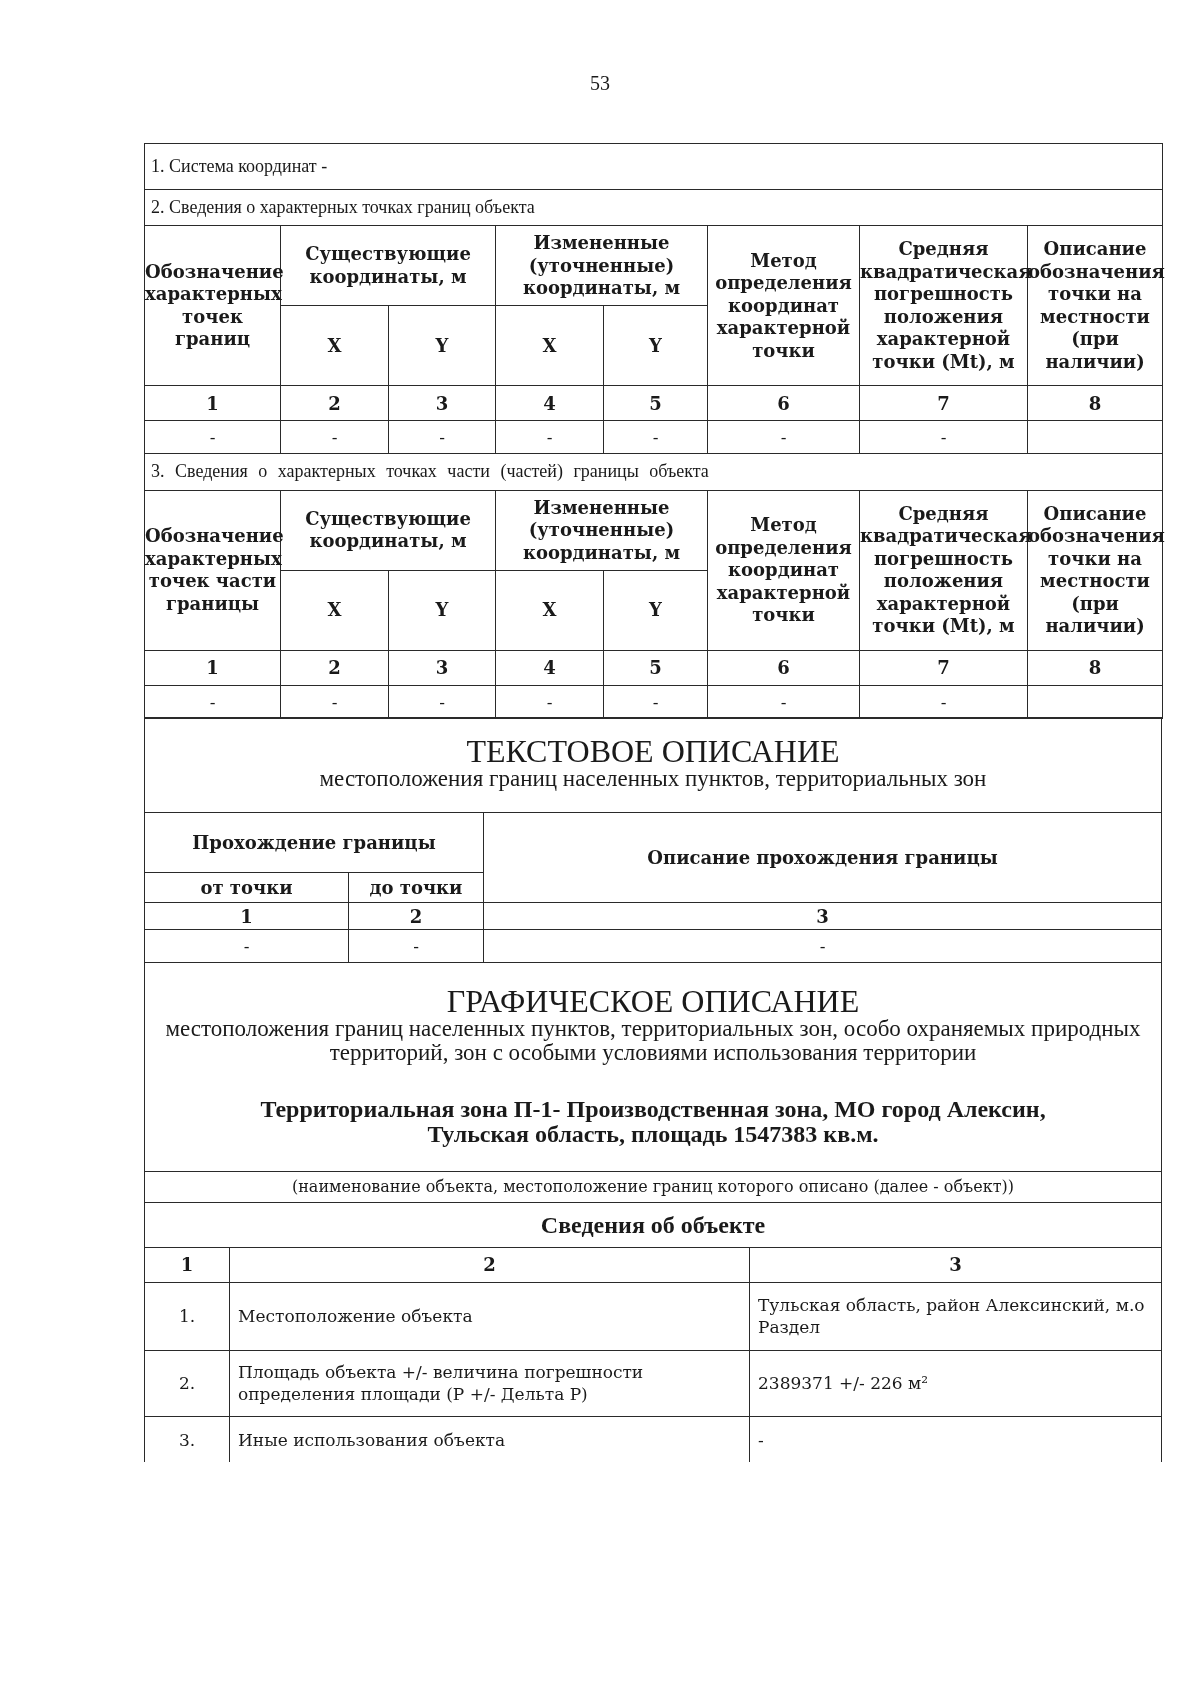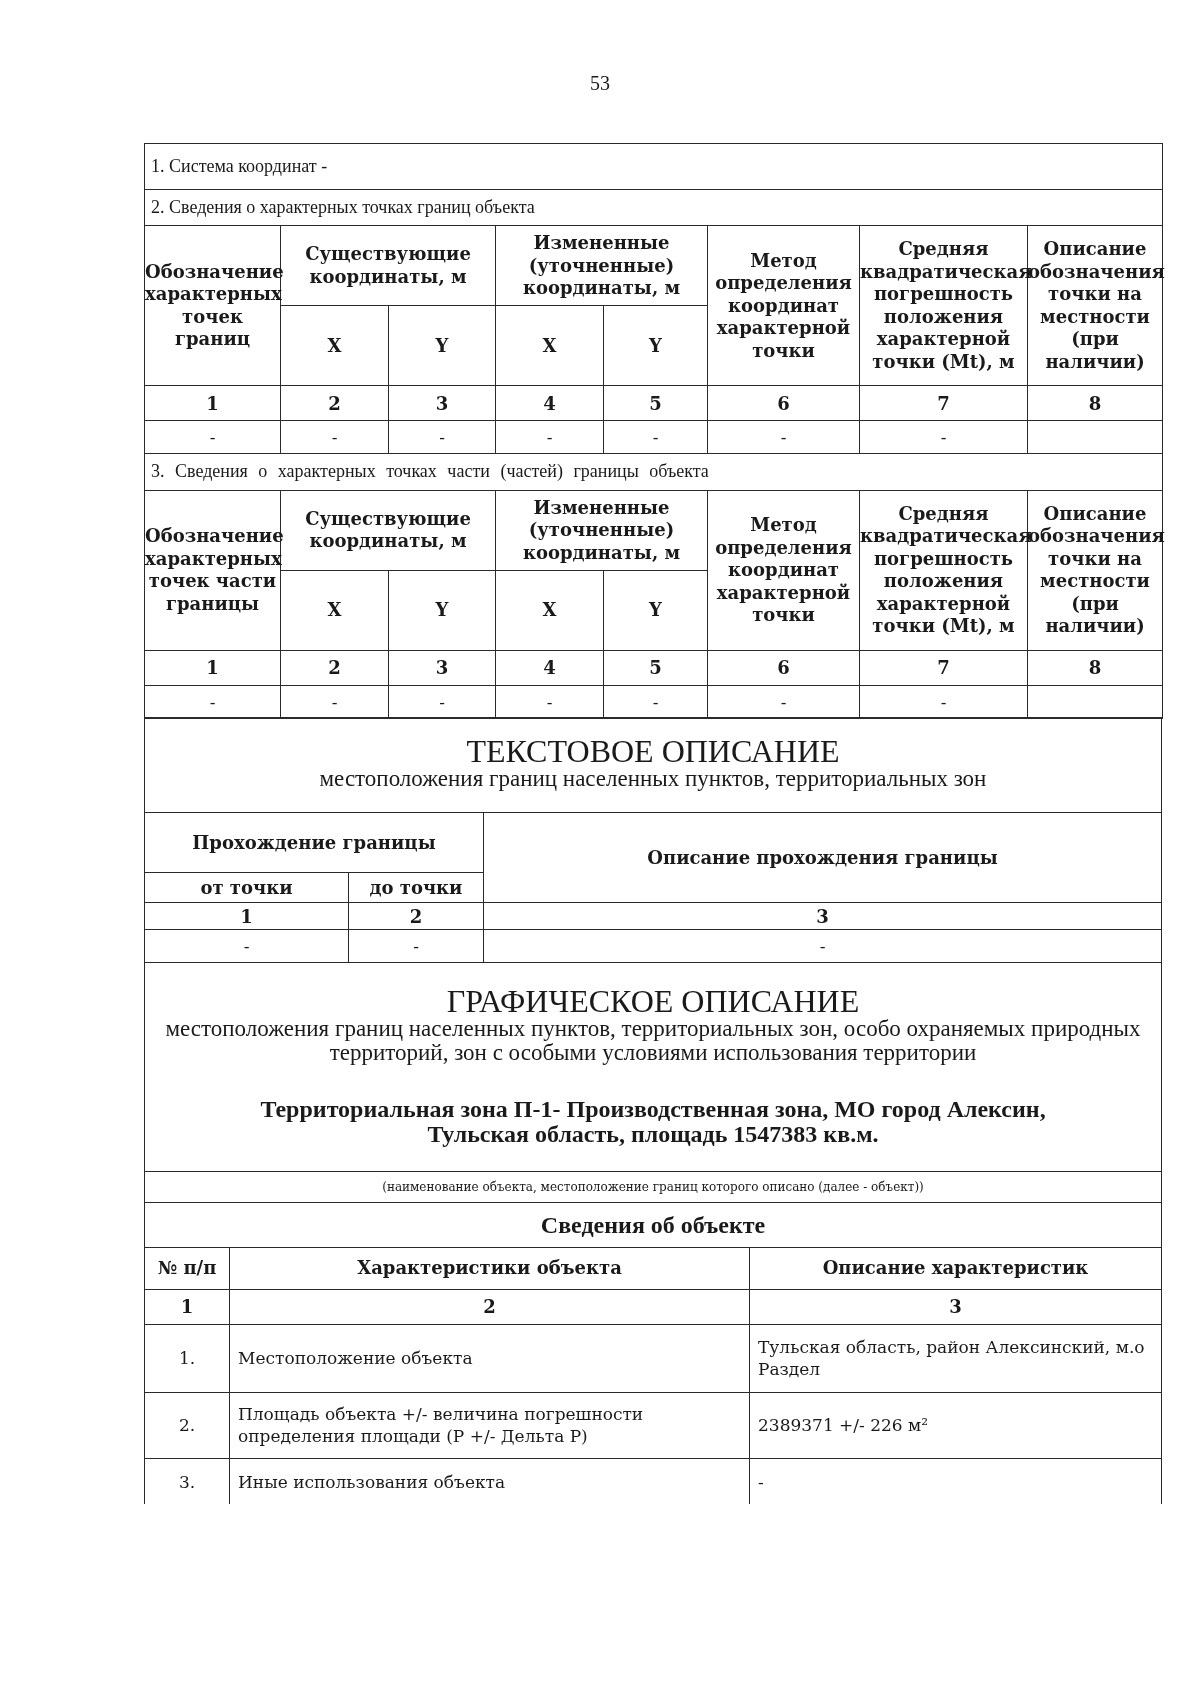--- a/index.html
+++ b/index.html
@@ -10,21 +10,21 @@
   td { border: 1.5px solid #2a2a2a; padding: 0; text-align: center; vertical-align: middle; font-size: 17px; line-height: 1.3; }
   .hdr { font-weight: bold; font-size: 18px; line-height: 1.25; }
   .caption { text-align: left; padding: 6px 6px; font-size: 18px; font-family: "Liberation Serif", serif; }
   .caption.spaced { word-spacing: 6px; margin-left: 36px; }
   .num { font-weight: bold; font-size: 18px; height: 34px; }
   .dash { height: 32px; font-size: 17px; }
   .block-title { padding: 14px 6px 26px; font-family: "Liberation Sans Narrow", "Liberation Sans", sans-serif; }
   .block-title .big { font-size: 32px; line-height: 1.0; }
   .block-title .sub { font-size: 23px; line-height: 1.05; font-weight: normal; }
   .zone-title { font-size: 24px; font-weight: bold; line-height: 1.05; margin-top: 32px; }
-  .small-note { font-size: 12px; height: 30px; }
+  .small-note { font-size: 16px; height: 30px; }
   .sec-title { font-size: 24px; font-weight: bold; height: 44px; }
   .cell-left { text-align: left; padding: 4px 8px; }
   .condensed { font-family: "Liberation Serif", serif; }
 </style>
 </head>
 <body>
 
 <div class="page-number">53</div>
 
 <div class="doc">
@@ -175,25 +175,20 @@
   </tbody>
     </table>
 
   <table style="margin-top:-1.5px">
     <colgroup>
         <col style="width:85px">
         <col style="width:520px">
         <col>
       </colgroup>
     <tbody>
-        <tr style="height:42px">
-      <td class="hdr">№ п/п</td>
-      <td class="hdr">Характеристики объекта</td>
-      <td class="hdr">Описание характеристик</td>
-    </tr>
     <tr style="height:34px">
       <td class="num">1</td>
       <td class="num">2</td>
       <td class="num">3</td>
     </tr>
     <tr style="height:68px">
       <td>1.</td>
       <td class="cell-left">Местоположение объекта</td>
       <td class="cell-left"> Тульская область, район Алексинский, м.о Раздел</td>
     </tr>

